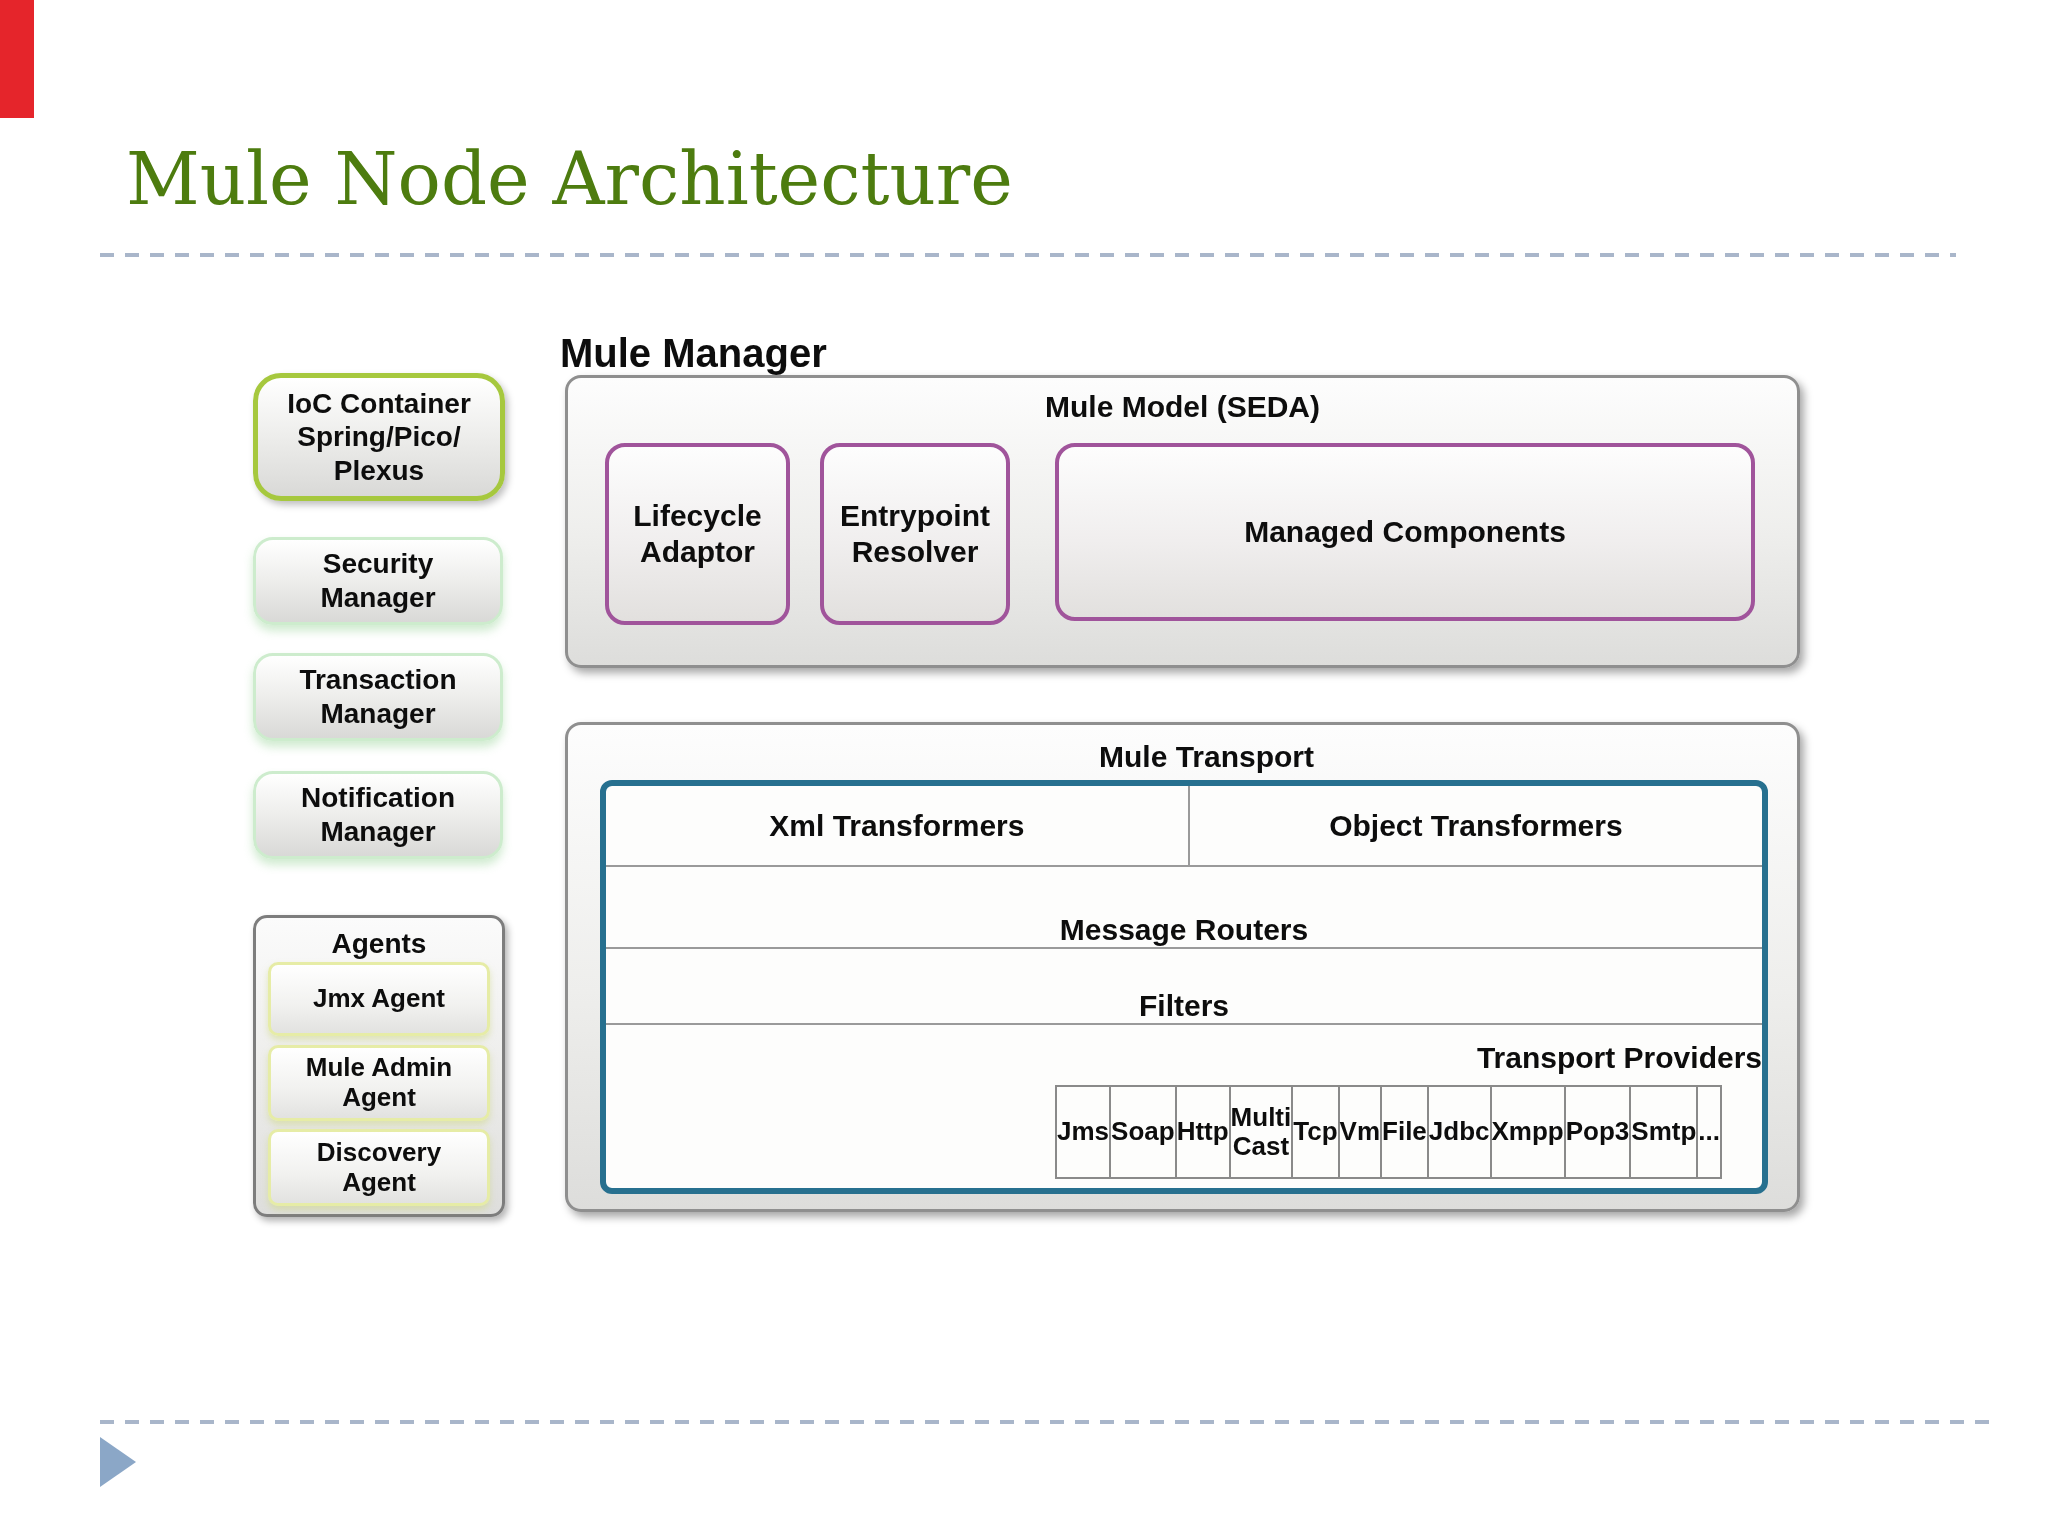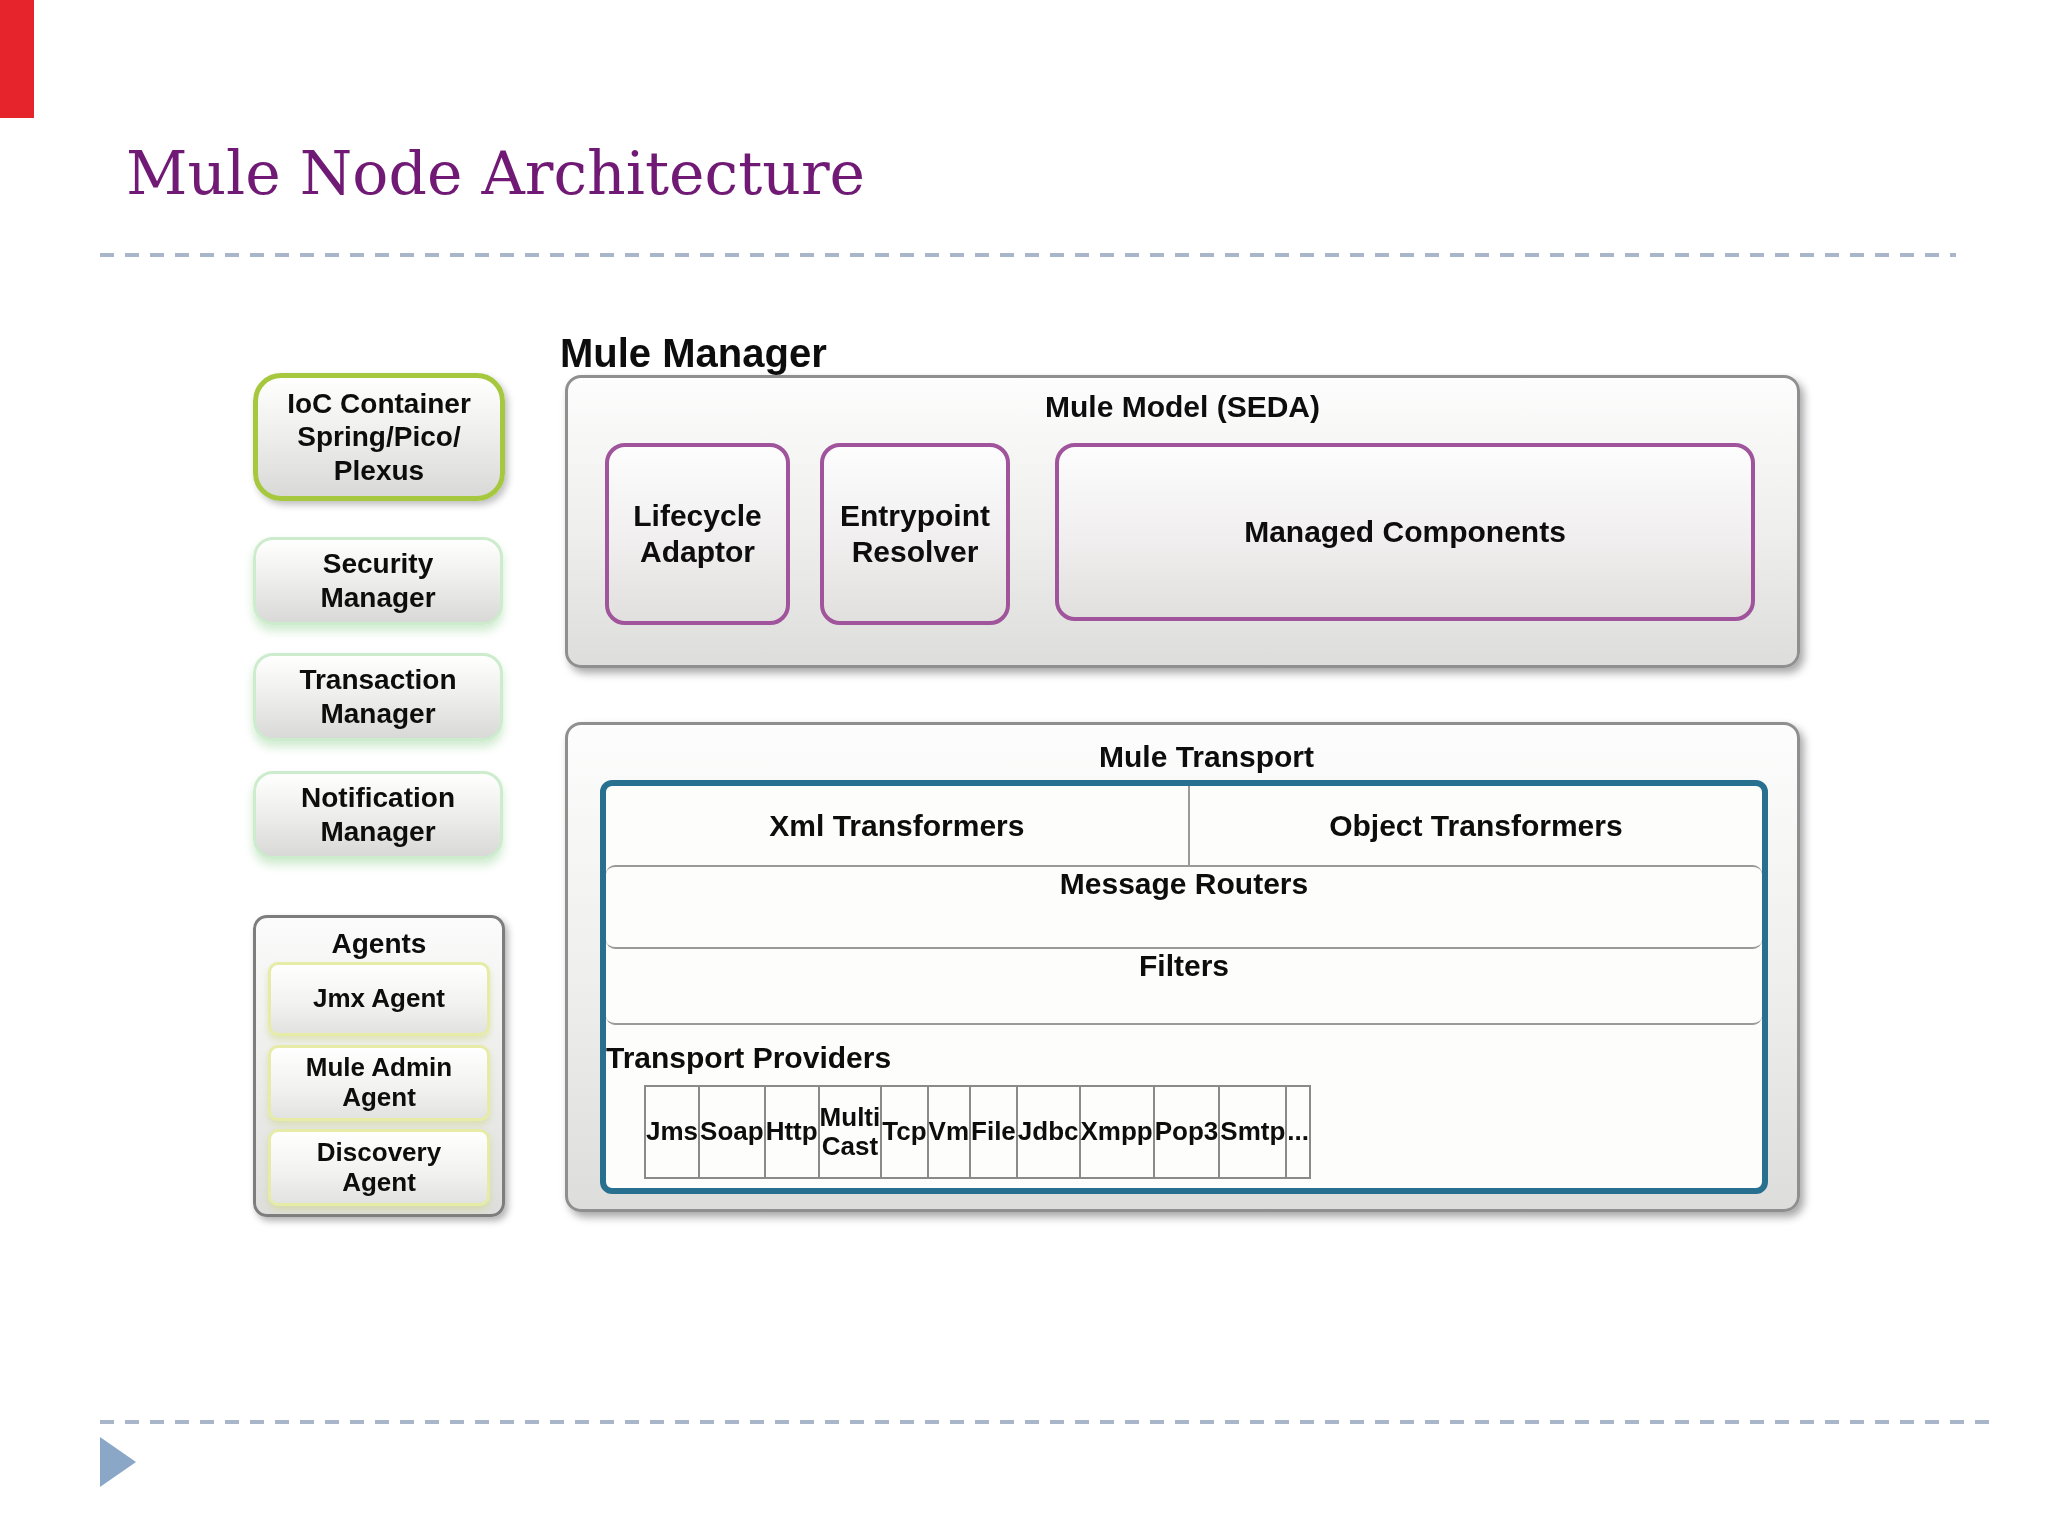--- a/index.html
+++ b/index.html
@@ -4,21 +4,21 @@
 <style>
   html,body{margin:0;padding:0;background:#ffffff;}
   .slide{position:relative;width:2048px;height:1536px;background:#ffffff;overflow:hidden;
          font-family:"Liberation Sans",sans-serif;color:#0d0d0d;}
 
   
   .red-bar{position:absolute;left:0;top:0;width:34px;height:118px;background:#e5252b;}
 
   
   .title{position:absolute;left:126px;top:142px;font-family:"DejaVu Serif",serif;
-         font-size:60px;line-height:1.05;color:#701a75;letter-spacing:0px;white-space:nowrap;}
+         font-size:72px;line-height:1.05;color:#4d7c0f;letter-spacing:0px;white-space:nowrap;}
 
   
   .dash{position:absolute;height:4px;
         background:repeating-linear-gradient(90deg,#a9b6ca 0 14px,transparent 14px 25px);}
   .dash.top{left:100px;top:253px;width:1856px;}
   .dash.bottom{left:100px;top:1420px;width:1892px;}
 
   
   .play{position:absolute;left:100px;top:1437px;width:0;height:0;
         border-left:36px solid #8ba7c7;border-top:25px solid transparent;border-bottom:25px solid transparent;}
@@ -68,22 +68,22 @@
   .entrypoint{left:820px;top:443px;width:190px;height:182px;}
   .managed{left:1055px;top:443px;width:700px;height:178px;}
 
   
   .transport-panel{left:565px;top:722px;width:1235px;height:490px;border:3px solid #8f8f8f;
                    border-radius:16px;box-shadow:4px 5px 8px rgba(0,0,0,.35);}
   .transport-title{position:absolute;left:565px;top:740px;width:1235px;text-align:center;
                    font-weight:bold;font-size:30px;padding-left:24px;}
   .teal{position:absolute;left:600px;top:780px;width:1168px;height:414px;border:6px solid #27708f;
         border-radius:12px;background:#fdfdfc;box-sizing:border-box;display:flex;flex-direction:column;}
-  .trow{display:flex;align-items:flex-start;justify-content:center;font-weight:bold;font-size:30px;
-        border-bottom:2px solid #9a9a9a;box-sizing:border-box;border-radius:9px;}
+  .trow{display:flex;align-items:flex-end;justify-content:center;font-weight:bold;font-size:30px;
+        border-bottom:2px solid #9a9a9a;box-sizing:border-box;}
   .trow.transformers{height:79px;border-bottom:none;}
   .trow.routers{height:84px;border-top:2px solid #9a9a9a;}
   .trow.filters{height:76px;}
   .tcell{display:flex;align-items:center;justify-content:center;height:100%;}
   .tcell.xml{width:50.5%;border-right:2px solid #9a9a9a;box-sizing:border-box;}
   .tcell.obj{width:49.5%;}
   .providers-row{flex:1;display:flex;flex-direction:column;border-bottom:none;}
   .providers-title{text-align:center;font-weight:bold;font-size:30px;margin-top:6px;}
   .providers-strip{margin:10px 40px 0 38px;height:94px;display:flex;
                    border:2px solid #8a8a8a;box-sizing:border-box;}

